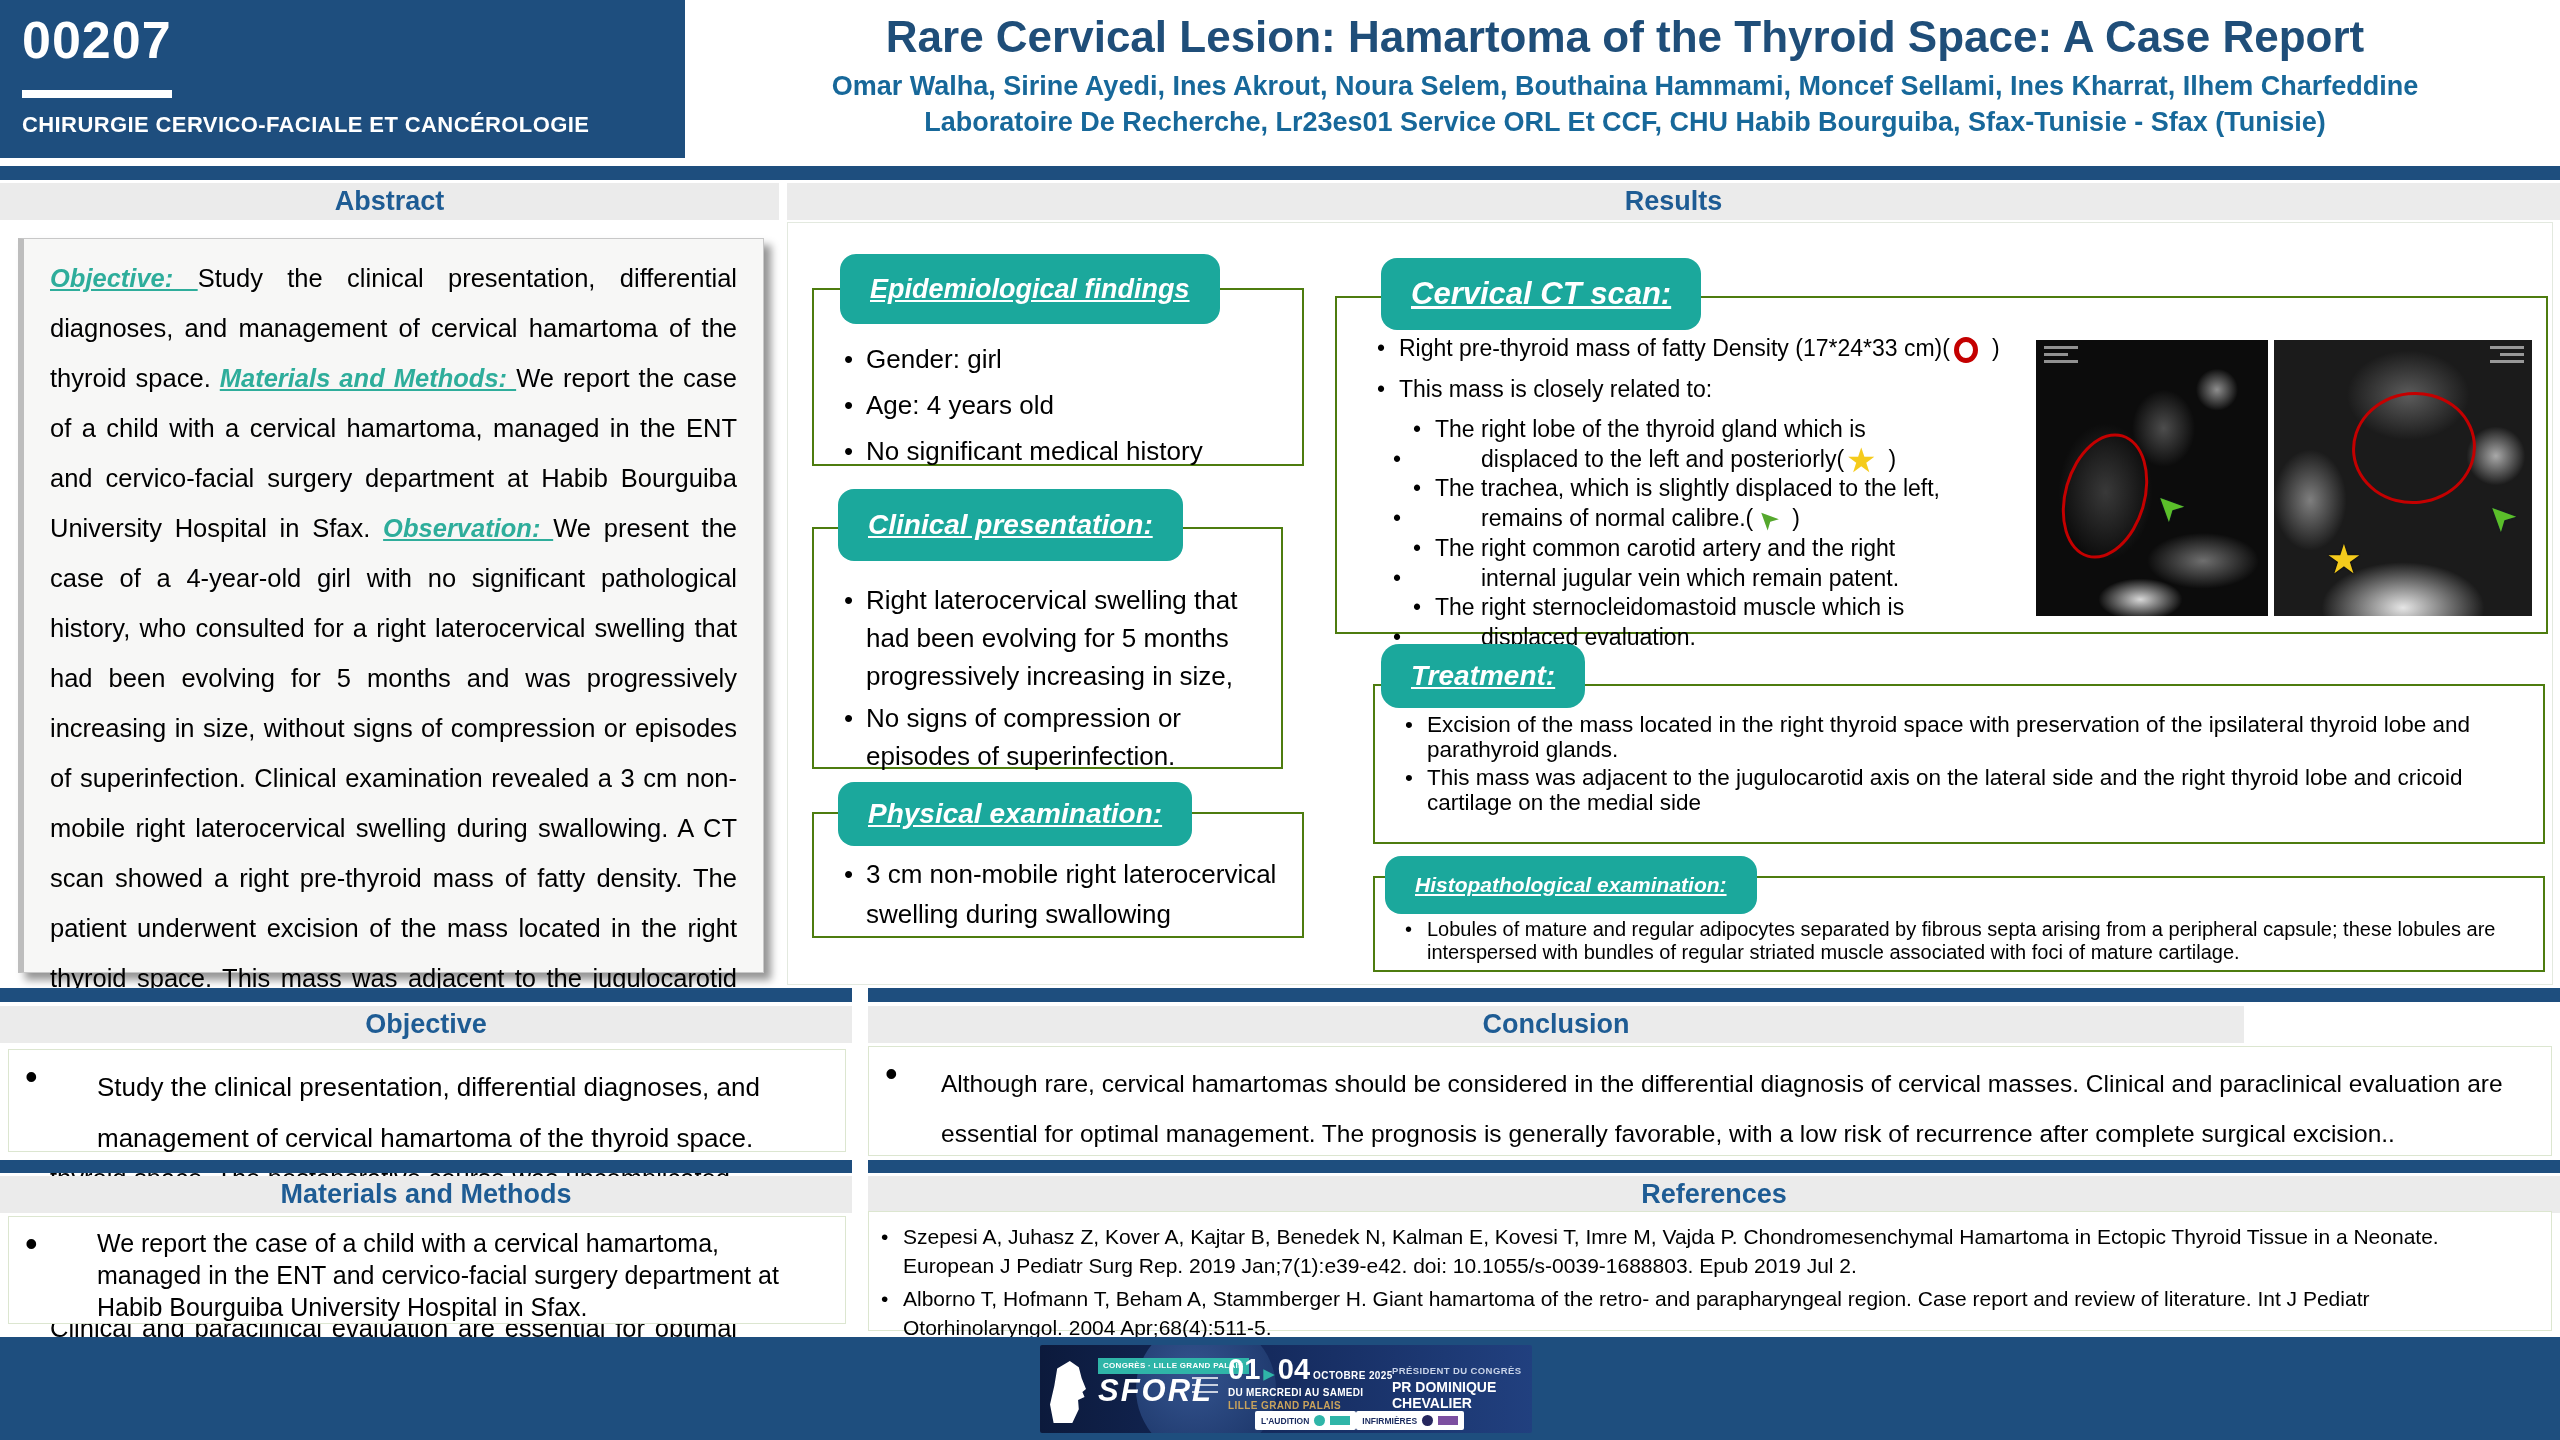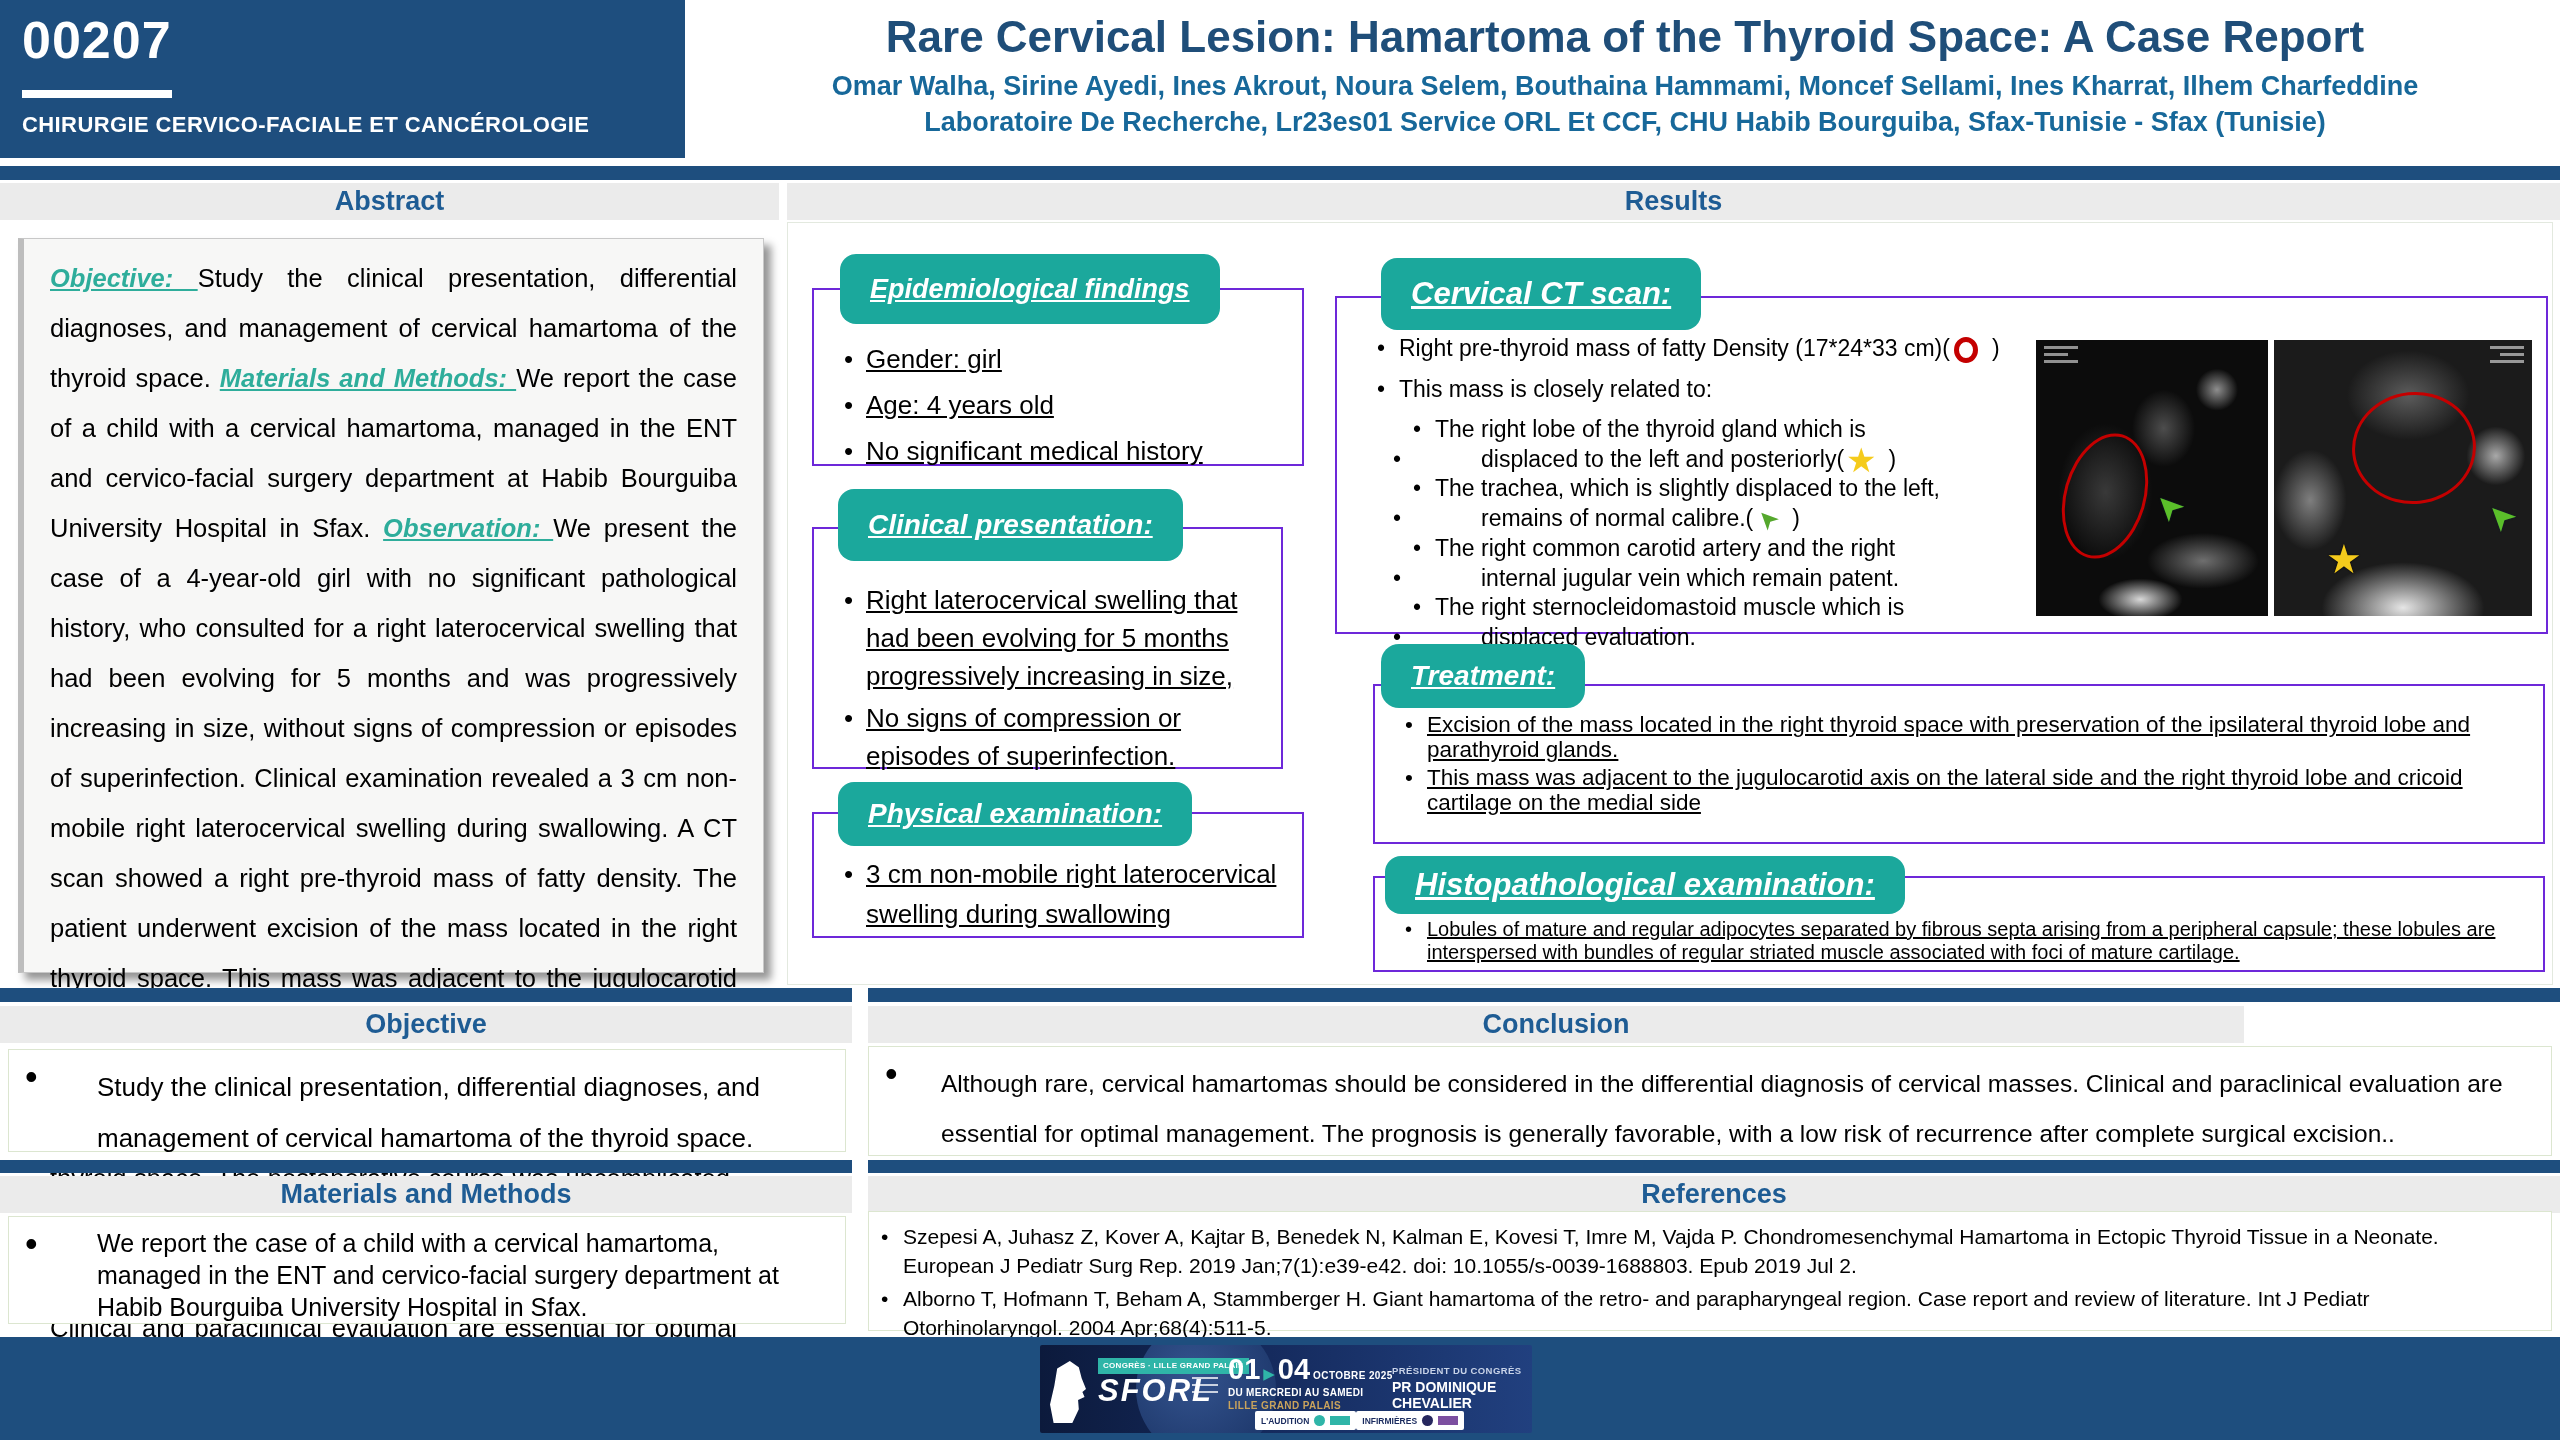--- a/index.html
+++ b/index.html
@@ -32,36 +32,36 @@
   
   .abstract-box { position:absolute; left:18px; top:238px; width:746px; height:735px;
     background:#F7F7F6; border:1px solid #C8C8C8; border-left:6px solid #BDBDBD;
     box-shadow:7px 7px 8px rgba(0,0,0,.42); padding:14px 26px; }
   .abstract-text { font-size:25.5px; line-height:50px; text-align:justify; }
   .abs-label { color:#2EAD9B; font-weight:bold; font-style:italic; text-decoration:underline; }
 
   
   .results-wrap { position:absolute; left:787px; top:222px; width:1766px; height:763px; background:#fff; border:1px solid #E3E9DF; }
 
-  .tbox { position:absolute; border:2px solid #6d28d9; background:#fff;text-decoration:underline; }
+  .tbox { position:absolute; border:2px solid #4d7c0f; background:#fff; }
   .pill { position:absolute; background:#1BA89C; color:#fff; font-weight:bold; font-style:italic; text-decoration:underline;
           border-radius:16px; display:flex; align-items:center; padding:0 30px; white-space:nowrap; z-index:2; }
 
   #box-epi   { left:812px; top:288px; width:492px; height:178px; }
   #pill-epi  { left:26px; top:-36px; height:70px; font-size:27px; }
   #box-clin  { left:812px; top:527px; width:471px; height:242px; }
   #pill-clin { left:24px; top:-40px; height:72px; font-size:28px; }
   #box-phys  { left:812px; top:812px; width:492px; height:126px; }
   #pill-phys { left:24px; top:-32px; height:64px; font-size:28px; }
   #box-ct    { left:1335px; top:296px; width:1213px; height:338px; }
   #pill-ct   { left:44px; top:-40px; height:72px; font-size:31px; }
   #box-treat { left:1373px; top:684px; width:1172px; height:160px; }
   #pill-treat{ left:6px; top:-42px; height:64px; font-size:28px; border-radius:18px; }
   #box-histo { left:1373px; top:876px; width:1172px; height:96px; }
-  #pill-histo{ left:10px; top:-22px; height:58px; font-size:31px; }
+  #pill-histo{ left:10px; top:-22px; height:58px; font-size:21px; }
 
   ul.blist { list-style:none; }
   ul.blist li { position:relative; padding-left:28px; }
   ul.blist li::before { content:"\2022"; position:absolute; left:6px; }
 
   .epi-list { margin:46px 0 0 24px; }
   .epi-list li { font-size:26px; line-height:46px; }
   .clin-list { margin:52px 24px 0 24px; }
   .clin-list li { font-size:26px; line-height:38px; margin-bottom:4px; }
   .phys-list { margin:40px 20px 0 24px; }

